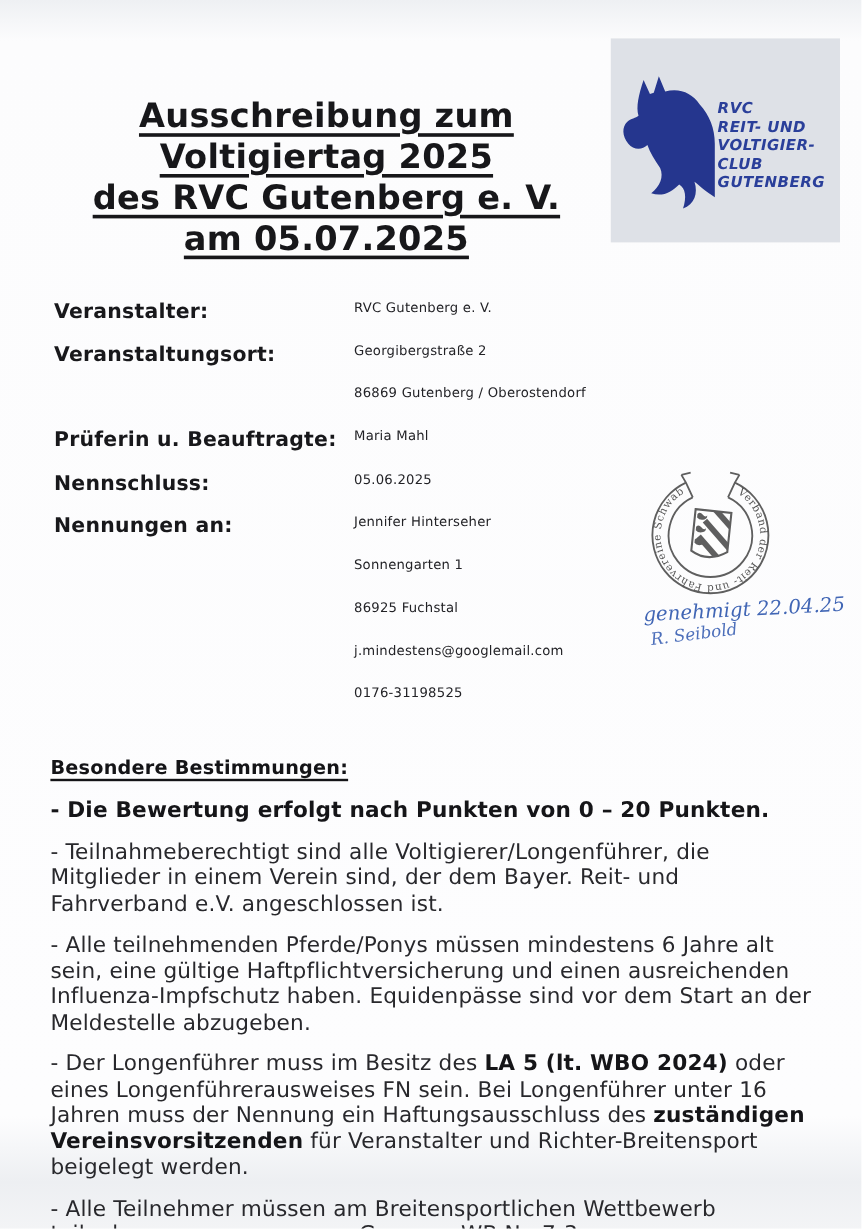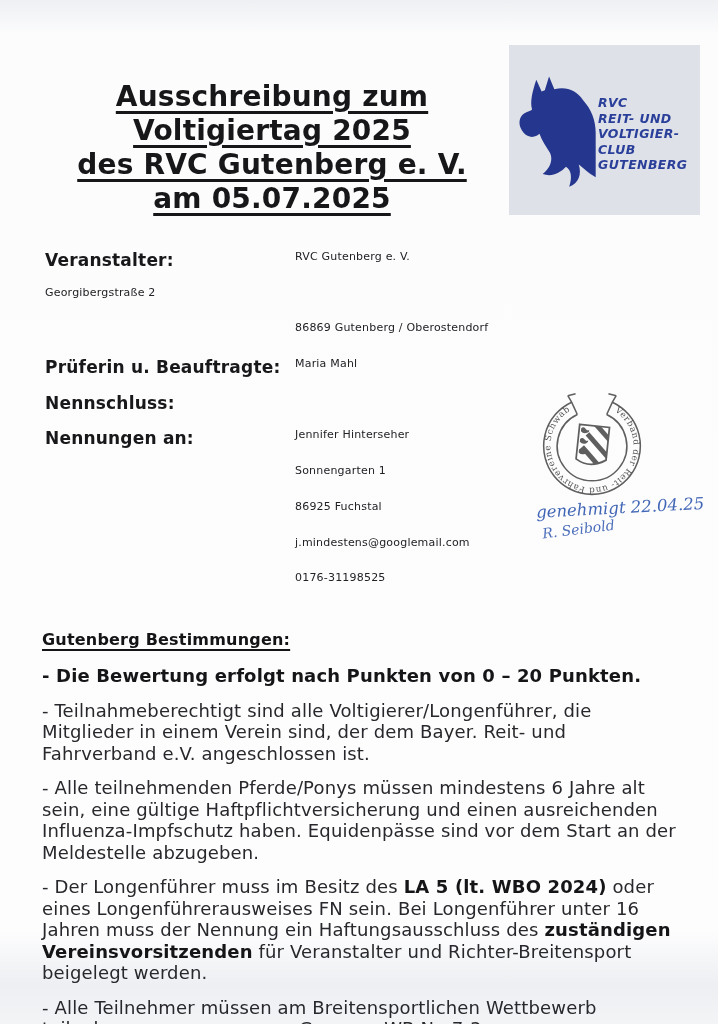--- a/index.html
+++ b/index.html
@@ -20,21 +20,21 @@
     letter-spacing:0.2px;color:#17171a;
   }
   .title-block .tline{
     display:inline-block;
     text-decoration:underline;
     text-decoration-thickness:2.5px;
     text-underline-offset:5px;
   }
   
   .logo-box{
-    position:absolute;left:509px;top:45px;width:191px;height:170px;
+    position:absolute;left:509px;top:32px;width:191px;height:170px;
     background:#dee1e7;
     text-decoration:underline;
   }
   .logo-horse{position:absolute;left:4px;top:26px;}
   .logo-text{
     position:absolute;left:89px;top:50px;
     font-weight:bold;font-size:12.5px;line-height:15.5px;
     color:#2a3f9a;letter-spacing:0.4px;font-style:italic;
   }
   
@@ -108,32 +108,34 @@
       <div>GUTENBERG</div>
     </div>
   </div>
 
   <section class="info-grid" id="info-rows">
       <div class="info-row">
         <div class="info-label">Veranstalter:</div>
         <div class="info-value">RVC Gutenberg e. V.</div>
       </div>
       <div class="info-row">
+        <div class="info-label">Veranstaltungsort:</div>
         <div class="info-value">Georgibergstraße 2</div>
       </div>
       <div class="info-row">
         <div class="info-label"></div>
         <div class="info-value">86869 Gutenberg / Oberostendorf</div>
       </div>
       <div class="info-row">
         <div class="info-label">Prüferin u. Beauftragte:</div>
         <div class="info-value">Maria Mahl</div>
       </div>
       <div class="info-row">
         <div class="info-label">Nennschluss:</div>
+        <div class="info-value">05.06.2025</div>
       </div>
       <div class="info-row">
         <div class="info-label">Nennungen an:</div>
         <div class="info-value">Jennifer Hinterseher</div>
       </div>
       <div class="info-row">
         <div class="info-label"></div>
         <div class="info-value">Sonnengarten 1</div>
       </div>
       <div class="info-row">
@@ -187,21 +189,21 @@
             <path d="M 47 65 q 2 -2.5 4.5 0 t 4 .5 q .5 2.5 -2 3.5 q -4 1.5 -6.5 -1 z"></path>
           </g>
         </g>
       </g>
     </svg>
     <div class="approval">genehmigt 22.04.25</div>
     <div class="signature">R. Seibold</div>
   </div>
 
   <section class="rules">
-    <h2><span>Gutenberg Bestimmungen:</span></h2>
+    <h2><span>Besondere Bestimmungen:</span></h2>
     <div id="rules-list">
         <p><b>- Die Bewertung erfolgt nach Punkten von 0 – 20 Punkten.</b></p>
         <p><span>- Teilnahmeberechtigt sind alle Voltigierer/Longenführer, die Mitglieder in einem Verein sind, der dem Bayer. Reit-  und Fahrverband e.V. angeschlossen ist.</span></p>
         <p><span>- Alle teilnehmenden Pferde/Ponys müssen mindestens 6 Jahre alt sein, eine gültige Haftpflichtversicherung und einen ausreichenden Influenza-Impfschutz haben. Equidenpässe sind vor dem Start an der Meldestelle abzugeben.</span></p>
         <p><span>- Der Longenführer muss im Besitz des </span><b>LA 5 (lt. WBO 2024)</b><span> oder eines Longenführerausweises FN sein. Bei Longenführer unter 16 Jahren muss der Nennung ein Haftungsausschluss des </span><b>zuständigen Vereinsvorsitzenden</b><span> für Veranstalter und Richter-Breitensport beigelegt werden.</span></p>
         <p><span>- Alle Teilnehmer müssen am Breitensportlichen Wettbewerb teilnehmen, ausgenommen Gruppen-WB Nr. 7-3.</span></p>
         <p></p>
       </div>
   </section>
 

